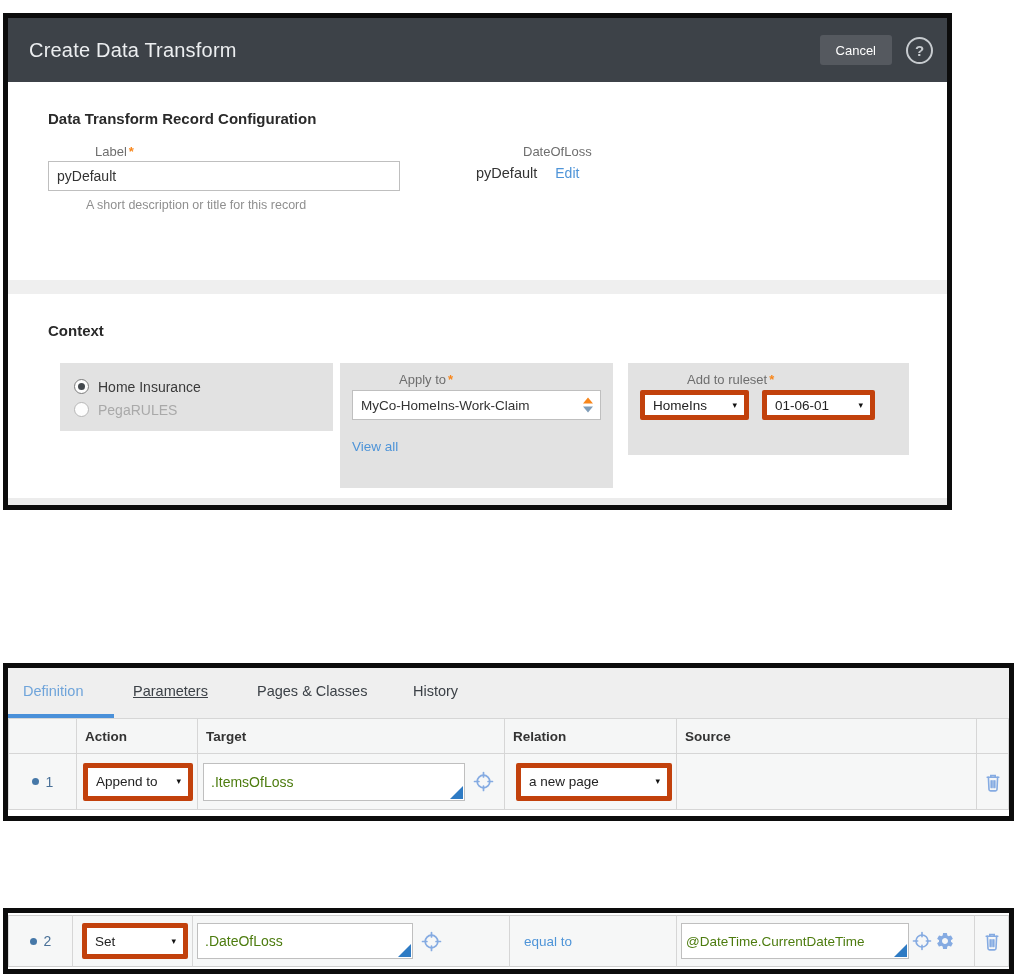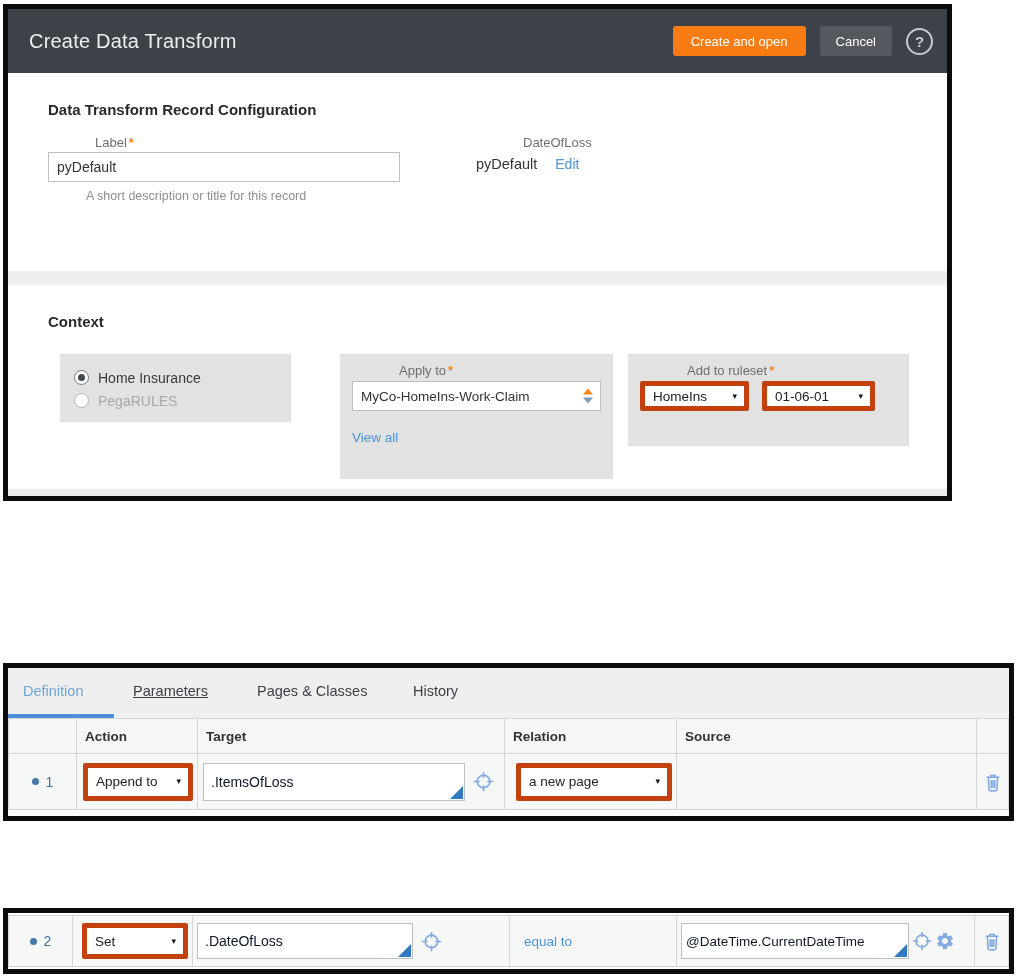--- a/index.html
+++ b/index.html
@@ -1,21 +1,21 @@
 <!DOCTYPE html>
 <html><head>
 <meta charset="utf-8">
 <style>
   * { box-sizing: border-box; margin: 0; padding: 0; }
   body { background:#fff; font-family:"Liberation Sans","DejaVu Sans",sans-serif; }
   .canvas { position:relative; width:1018px; height:978px; background:#fff; overflow:hidden; }
   .panel { position:absolute; border:5px solid #0c0c0c; background:#fff; }
 
   
-  .p1 { left:3px; top:4px; width:949px; height:497px; }
+  .p1 { left:3px; top:13px; width:949px; height:497px; }
   .p1-header { height:64px; background:#3d4248; display:flex; align-items:center; justify-content:space-between; padding:0 14px 0 21px; }
   .p1-title { color:#eceef0; font-size:20px; font-weight:400; letter-spacing:.2px; }
   .p1-actions { display:flex; align-items:center; gap:14px; }
   .btn { border:none; height:30px; border-radius:3px; color:#fff; font-size:13px; font-family:inherit; cursor:pointer; }
   .btn-primary { background:#f87c13; padding:0 18px; }
   .btn-cancel { background:#55595f; padding:0 16px; }
   .help-circle { width:27px; height:27px; border:2px solid #c7cbcf; border-radius:50%; color:#c7cbcf; display:flex; align-items:center; justify-content:center; font-size:15px; font-weight:700; }
   .p1-body { position:relative; height:423px; }
   .sec-heading { position:absolute; font-size:15px; font-weight:700; color:#2a2a2a; }
   .cfg-heading { left:40px; top:28px; }
@@ -24,21 +24,21 @@
   .req { color:#f8861b; font-weight:700; margin-left:2px; }
   .lbl-label { position:absolute; left:40px; top:62px; }
   .text-input { position:absolute; left:40px; top:79px; width:352px; height:30px; border:1px solid #bfbfbf; font-size:14px; color:#333; padding:0 8px; font-family:inherit; background:#fff; }
   .helper-text { position:absolute; left:40px; top:116px; font-size:12.5px; color:#8f8f8f;margin-left:38px; }
   .ident-label { position:absolute; left:468px; top:62px; }
   .ident-row { position:absolute; left:468px; top:83px; display:flex; align-items:center; gap:18px; }
   .ident-value { font-size:14.5px; color:#333; }
   .link { color:#4e94d8; font-size:14px; text-decoration:none; cursor:pointer; }
   .band { position:absolute; left:0; right:0; top:198px; height:14px; background:#efefef; }
   .gray-box { position:absolute; background:#e2e2e2; }
-  .radio-box { left:52px; top:281px; width:231px; height:68px; padding:12px 14px; }
+  .radio-box { left:52px; top:281px; width:273px; height:68px; padding:12px 14px; }
   .radio-row { display:flex; align-items:center; gap:9px; height:23px; }
   .radio { width:15px; height:15px; border:1px solid #7c7c7c; border-radius:50%; background:#fdfdfd; display:flex; align-items:center; justify-content:center; flex:0 0 auto; }
   .radio .dot { width:7px; height:7px; border-radius:50%; background:#43484d; }
   .radio-row.disabled .radio { border-color:#b7b7b7; }
   .radio-label { font-size:14px; color:#3a3a3a; }
   .radio-label.dim { color:#a9a9a9; }
   .apply-box { left:332px; top:281px; width:273px; height:125px; padding:9px 12px; }
   .combo { position:absolute; left:12px; top:27px; width:249px; height:30px; background:#fff; border:1px solid #bfbfbf; }
   .combo-input { width:100%; height:100%; border:none; outline:none; font-size:13.5px; color:#333; padding:0 22px 0 8px; font-family:inherit; background:transparent; }
   .spin { position:absolute; right:7px; top:50%; transform:translateY(-50%); display:flex; flex-direction:column; gap:3px; }
@@ -63,21 +63,21 @@
   .th { background:#f5f6f6; border-top:1px solid #d6d6d6; border-right:1px solid #d6d6d6; border-bottom:1px solid #d6d6d6; font-size:13.5px; font-weight:700; color:#333; display:flex; align-items:center; padding-left:8px; }
   .td { background:#f6f7f7; border-right:1px solid #d6d6d6; border-bottom:1px solid #d6d6d6; display:flex; align-items:center; }
   .cfirst { border-left:1px solid #d6d6d6; }
   .rownum { justify-content:center; gap:7px; padding-left:0; }
   .bullet { width:7px; height:7px; border-radius:50%; background:#4678a8; }
   .num { font-size:14px; color:#4a7198; }
   .cell-select { height:38px; }
   .action-sel { width:110px; margin-left:6px; }
   .rel-sel { width:156px; margin-left:11px; }
   .input-wrap { position:relative; height:38px; background:#fff; border:1px solid #bfbfbf; }
-  .input-wrap input { width:100%; height:100%; border:none; outline:none; font-size:14px; color:#0f172a; padding:0 16px 0 7px; font-family:inherit; background:transparent; }
+  .input-wrap input { width:100%; height:100%; border:none; outline:none; font-size:14px; color:#4d7c0f; padding:0 16px 0 7px; font-family:inherit; background:transparent; }
   .corner { position:absolute; right:1px; bottom:1px; width:0; height:0; border-left:13px solid transparent; border-bottom:13px solid #2e7bc4; }
   .tw { width:262px; margin-left:5px; }
   .icon-btn { flex:0 0 auto; cursor:pointer; }
   .ml8 { margin-left:8px; } .ml3 { margin-left:3px; }
   .trash-cell { justify-content:center; }
 
   
   .p3 { left:3px; top:908px; width:1011px; height:66px; padding-top:2px; }
   .p3-row { display:grid; grid-template-columns:65px 120px 317px 167px 298px 34px; height:52px; }
   .p3 .td { border-top:1px solid #cfcfcf; border-bottom:1px solid #cfcfcf; }
@@ -89,21 +89,20 @@
 </style>
 </head>
 <body>
 
 <div class="canvas">
 
   <section class="panel p1">
     <header class="p1-header">
       <div class="p1-title">Create Data Transform</div>
       <div class="p1-actions">
-        <button class="btn btn-primary">Create and open</button>
         <button class="btn btn-cancel">Cancel</button>
         <div class="help-circle">
           <span>?</span>
         </div>
       </div>
     </header>
 
     <div class="p1-body">
       <h2 class="sec-heading cfg-heading">Data Transform Record Configuration</h2>
 

